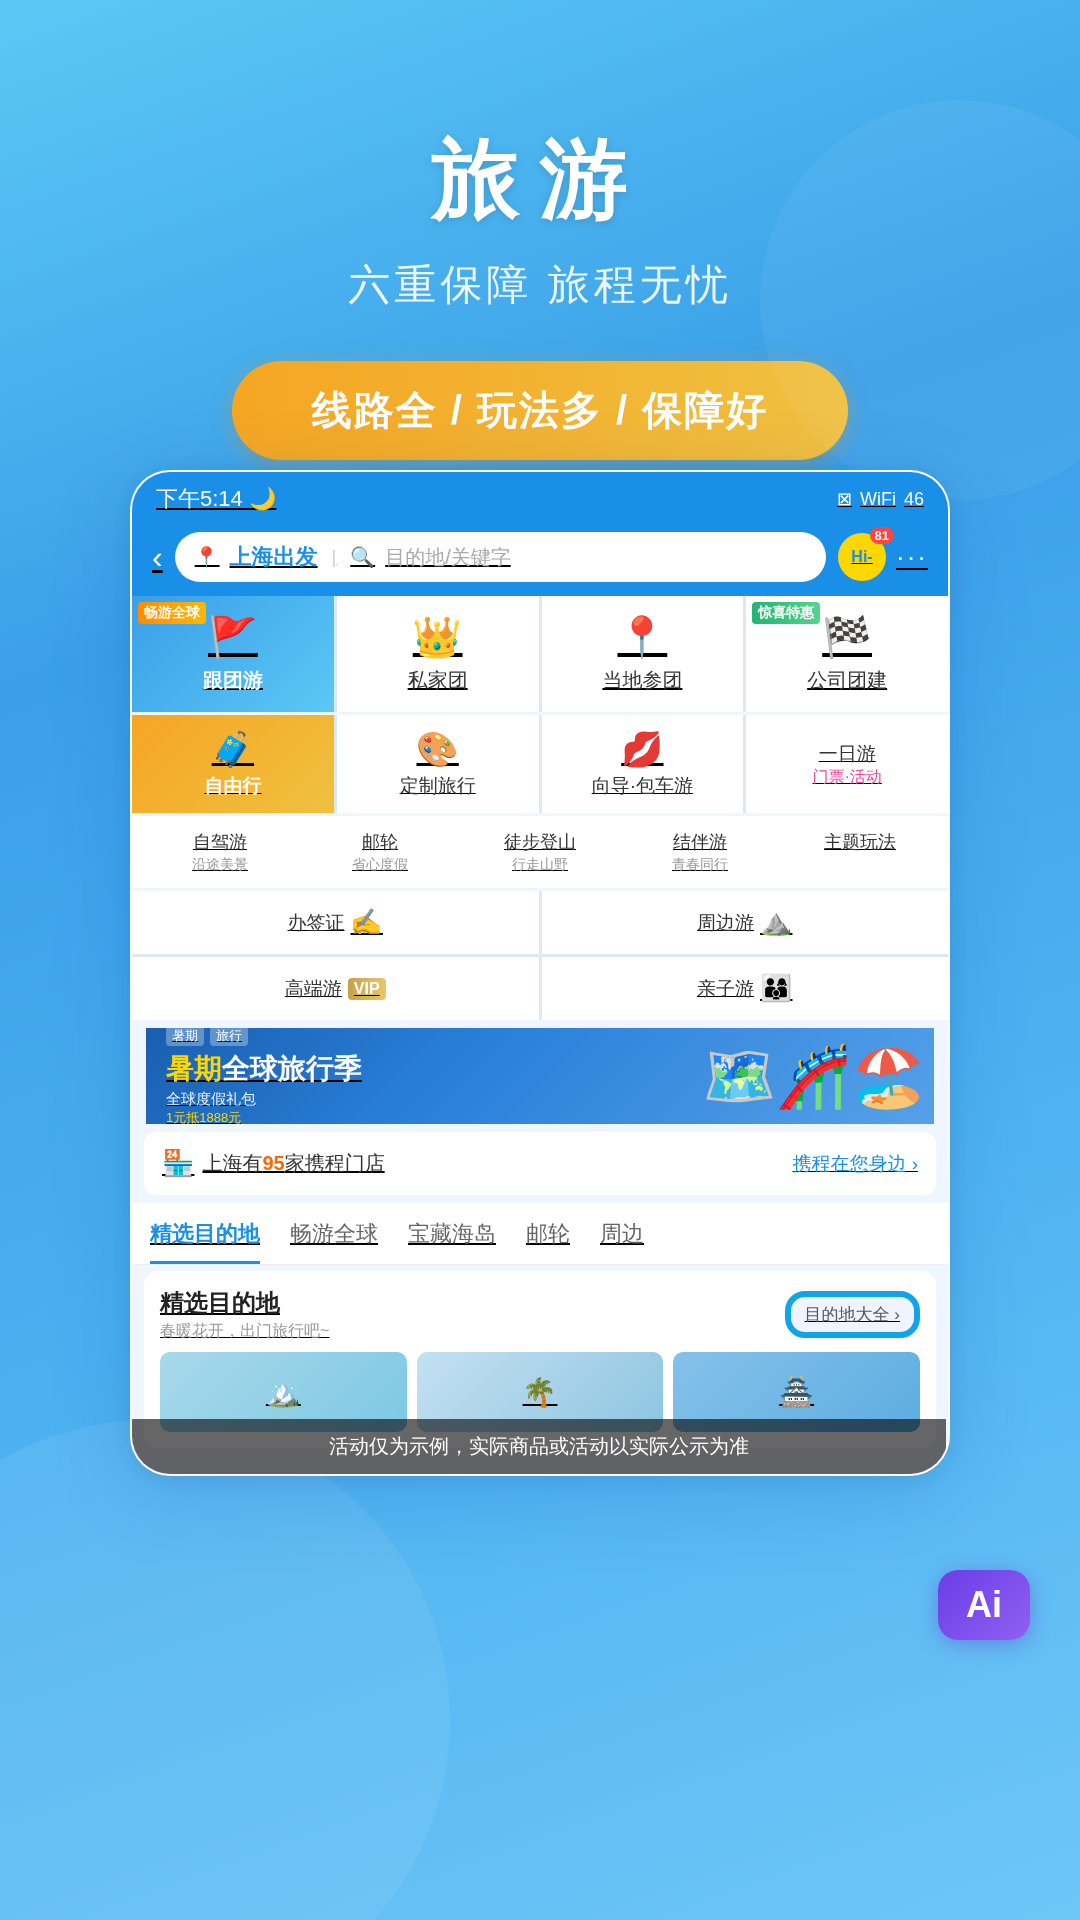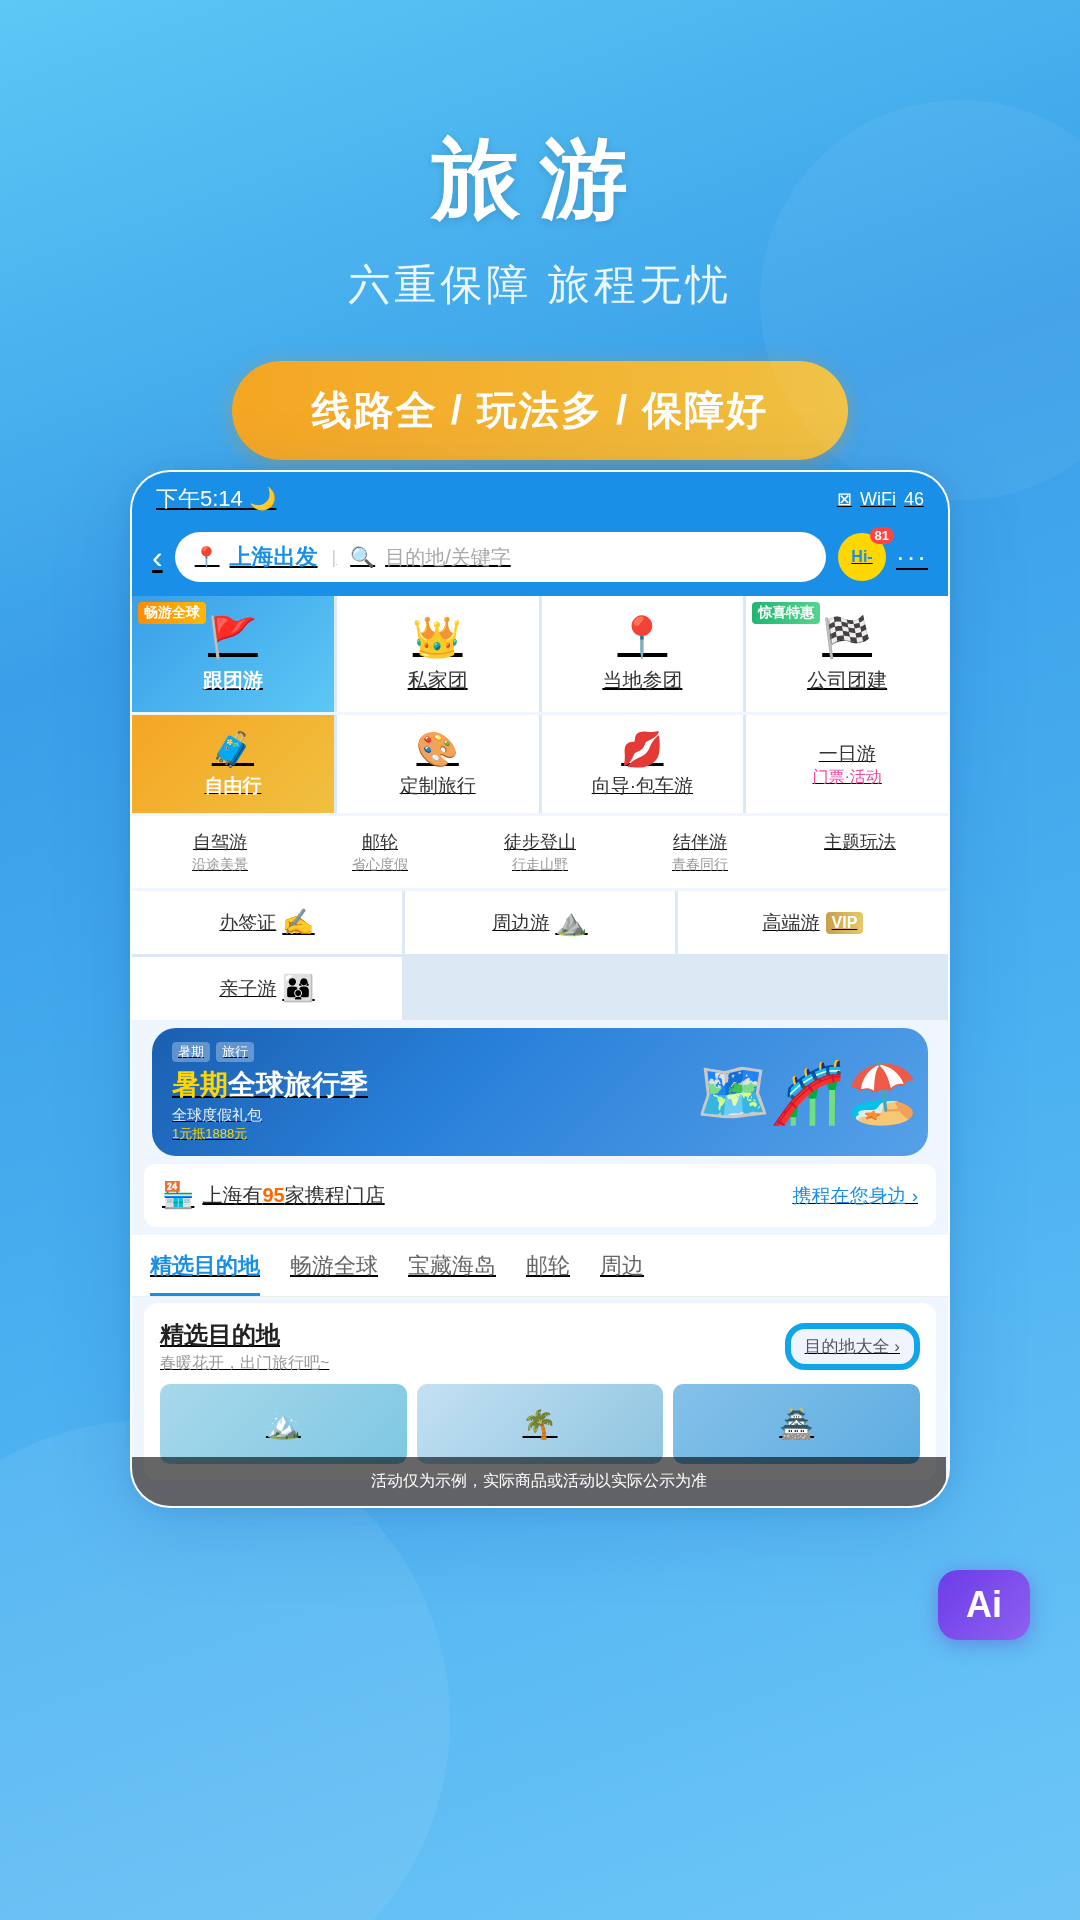--- a/index.html
+++ b/index.html
@@ -193,45 +193,45 @@
       flex-direction: column;
       align-items: center;
       cursor: pointer;
     }
     .link-label { font-size: 18px; color: #333; font-weight: 500; }
     .link-sub { font-size: 14px; color: #999; margin-top: 2px; }
 
     
     .badge-row {
       display: grid;
-      grid-template-columns: repeat(3, 1fr);
+      grid-template-columns: repeat(2, 1fr);
       gap: 3px;
       background: #dde8f5;
       margin-bottom: 3px;
     }
     .badge-item {
       background: #fff;
       display: flex;
       align-items: center;
       justify-content: center;
       padding: 16px 8px;
       cursor: pointer;
       gap: 6px;
     }
     .badge-label { font-size: 19px; color: #333; font-weight: 500; }
     .badge-icon { font-size: 26px; }
     .badge-vip { background: linear-gradient(90deg, #c8a04a, #e8c86a); color: #fff; border-radius: 4px; font-size: 16px; padding: 2px 6px; font-weight: 700; }
 
     
     .banner {
-      margin: 8px 20px;
-      border-radius: 24px;
+      margin: 8px 14px;
+      border-radius: 0;
       overflow: hidden;
       background: linear-gradient(135deg, #1a5fb0 0%, #2980d9 40%, #56a0e8 100%);
-      height: 128px;
+      height: 96px;
       display: flex;
       align-items: center;
       position: relative;
     }
     .banner-text-area { padding: 0 20px; }
     .banner-tag { display: flex; gap: 6px; margin-bottom: 4px; }
     .banner-small-badge { background: rgba(255,255,255,0.3); color: #fff; font-size: 13px; border-radius: 4px; padding: 1px 6px; }
     .banner-title { font-size: 28px; font-weight: 900; color: #fff; }
     .banner-title span { color: #ffd700; }
     .banner-sub { font-size: 15px; color: rgba(255,255,255,0.9); margin-top: 2px; }
@@ -323,21 +323,21 @@
     }
     .dest-thumb:nth-child(1) { background: linear-gradient(135deg, #a8d8ea, #7ec8e3); }
     .dest-thumb:nth-child(2) { background: linear-gradient(135deg, #c4e0f3, #8ec5e0); }
     .dest-thumb:nth-child(3) { background: linear-gradient(135deg, #85c1e9, #5dade2); }
 
     
     .disclaimer {
       background: rgba(0,0,0,0.6);
       color: #fff;
       text-align: center;
-      font-size: 16px;
+      font-size: 20px;
       padding: 14px;
       position: absolute;
       bottom: 0;
       left: 0;
       right: 2px;
     }
 
     
     .bg-shape1 {
       position: absolute;

